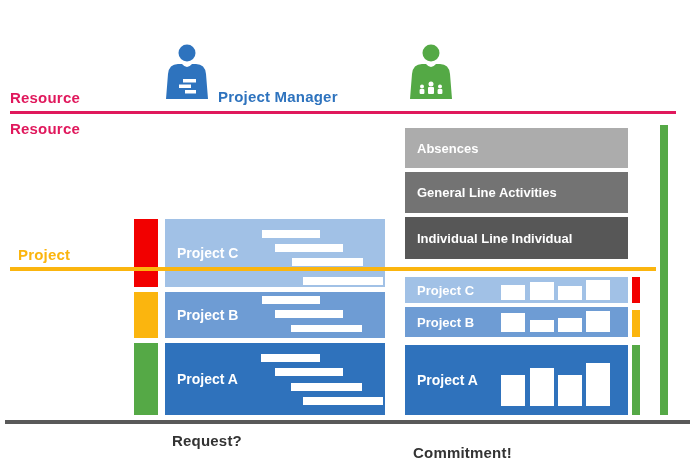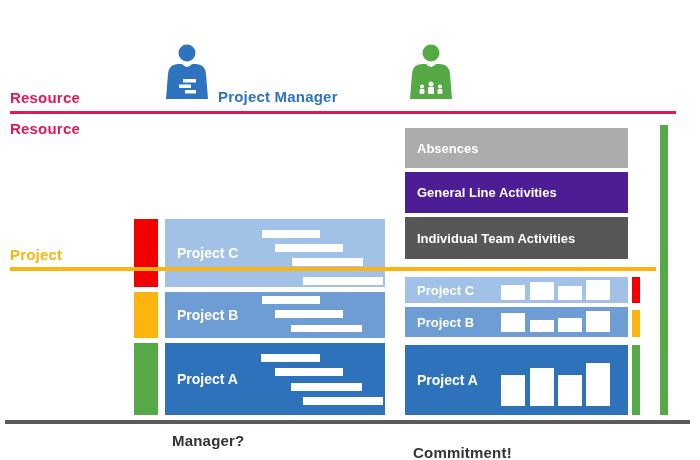--- a/index.html
+++ b/index.html
@@ -51,32 +51,32 @@
         <rect x="21" y="43" width="6" height="7" rx="1"></rect>
       <circle cx="33" cy="42.5" r="2"></circle>
         <rect x="30.6" y="45" width="4.8" height="5" rx="1"></rect>
     </g>
   </svg>
 
   <div class="axis-label pink" style="left:10px;top:89px;">Resource</div>
   <div class="hline line-resource"></div>
   <div class="axis-label pink" style="left:10px;top:120px;">Resource</div>
 
-  <div class="axis-label orange" style="left:10px;top:246px;">Project</div>
+  <div class="axis-label orange" style="left:18px;top:246px;">Project</div>
   <div class="hline line-availability"></div>
 
   <div id="dyn">
       <div class="abs vcenter" style="left: 405px; top: 128px; width: 223px; height: 40px; background: rgb(172, 172, 172);">
         <span class="boxlabel small">Absences</span>
       </div>
-      <div class="abs vcenter" style="left: 405px; top: 172px; width: 223px; height: 41px; background: #4c1d95;">
+      <div class="abs vcenter" style="left: 405px; top: 172px; width: 223px; height: 41px; background: #737373;">
         <span class="boxlabel small">General Line Activities</span>
       </div>
       <div class="abs vcenter" style="left: 405px; top: 217px; width: 223px; height: 42px; background: rgb(87, 87, 87);">
-        <span class="boxlabel small">Individual Team Activities</span>
+        <span class="boxlabel small">Individual Line Individual</span>
       </div>
       <div class="abs" style="left: 134px; top: 219px; width: 24px; height: 68px; background: rgb(242, 0, 0);"></div>
       <div class="abs vcenter" style="left: 165px; top: 219px; width: 220px; height: 68px; background: rgb(161, 193, 230);">
         <span class="boxlabel">Project C</span>
         <div class="bar" style="left: 97px; top: 11px; width: 58px; height: 8px;"></div>
         <div class="bar" style="left: 110px; top: 25px; width: 68px; height: 8px;"></div>
         <div class="bar" style="left: 127px; top: 39px; width: 71px; height: 8px;"></div>
         <div class="bar" style="left: 138px; top: 58px; width: 80px; height: 8px;"></div>
       </div>
       <div class="abs" style="left: 134px; top: 292px; width: 24px; height: 46px; background: rgb(251, 181, 14);"></div>
@@ -116,16 +116,16 @@
         <div class="bar" style="left: 125px; bottom: 9px; width: 24px; height: 38px;"></div>
         <div class="bar" style="left: 153px; bottom: 9px; width: 24px; height: 31px;"></div>
         <div class="bar" style="left: 181px; bottom: 9px; width: 24px; height: 43px;"></div>
       </div>
       <div class="abs" style="left: 632px; top: 345px; width: 8px; height: 70px; background: rgb(85, 169, 70);"></div>
     </div>
 
   <div class="abs tall-green"></div>
 
   <div class="hline line-bottom"></div>
-  <div class="footer-label" style="left:172px;">Manager?</div>
+  <div class="footer-label" style="left:172px;">Request?</div>
   <div class="footer-label" style="left:413px;margin-top:12px;">Commitment!</div>
 
 </div>
 
 </body></html>

